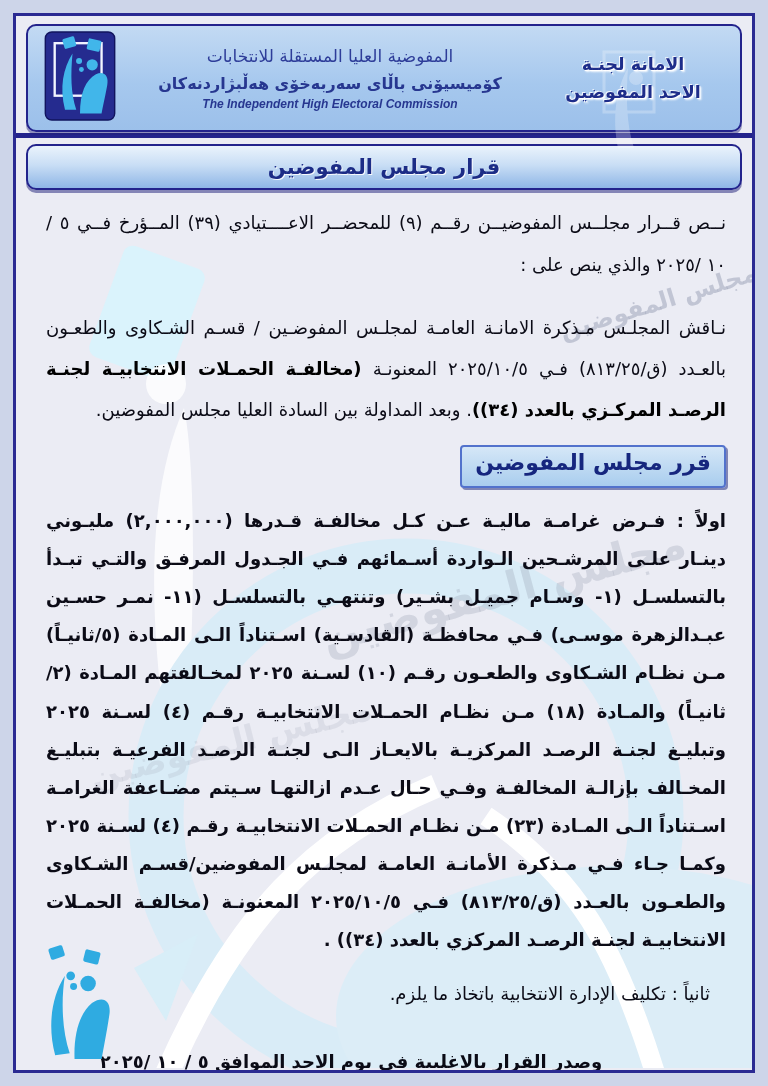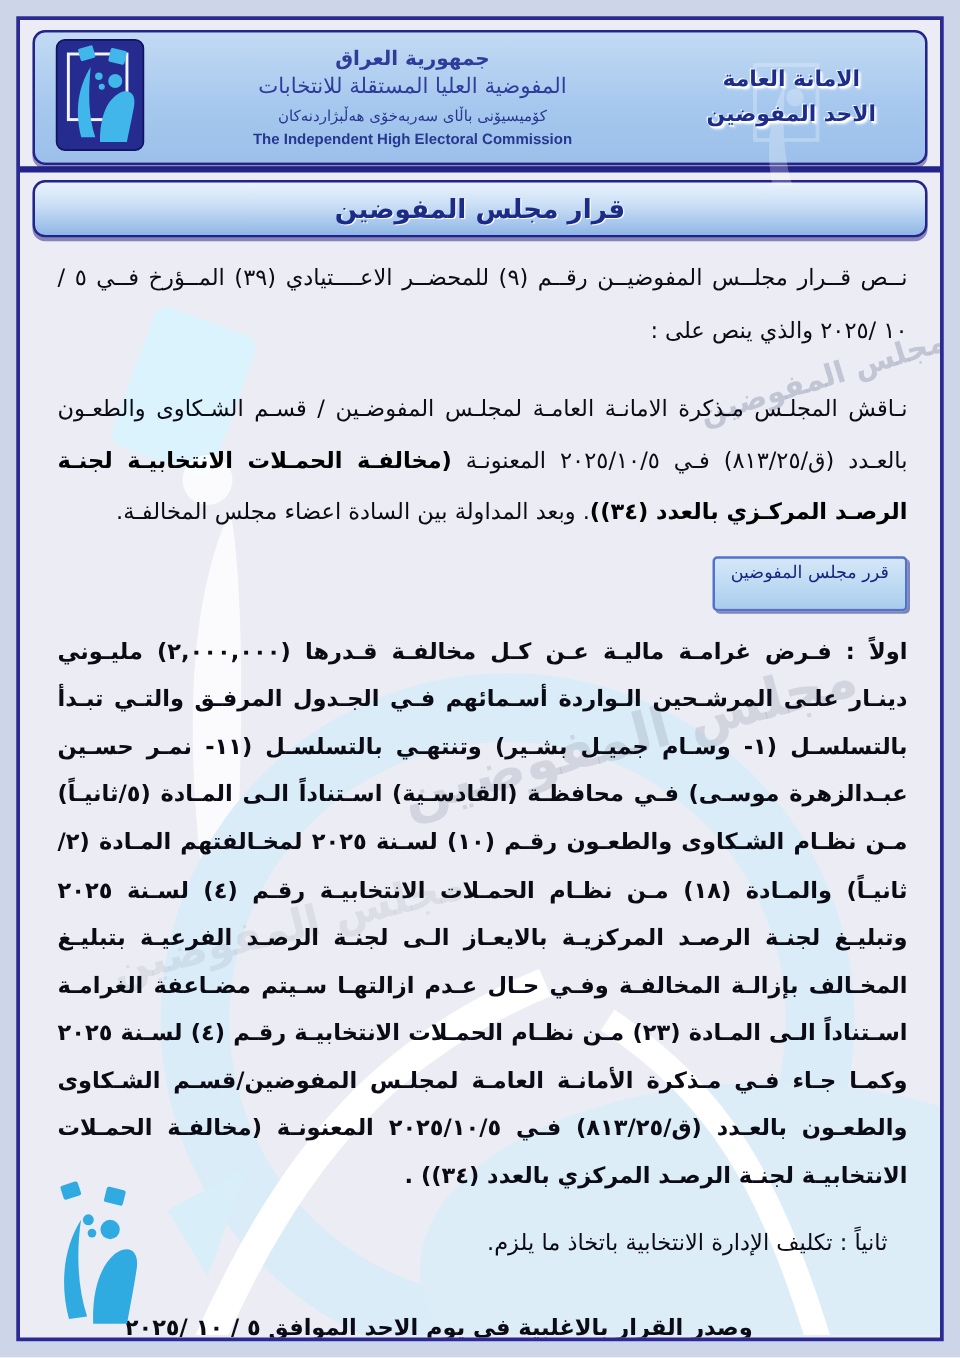--- a/index.html
+++ b/index.html
@@ -26,23 +26,23 @@
     box-shadow:0 3px 0 rgba(30,30,120,.45);
     display:flex; align-items:center; padding:0 12px;
   }
   .org-block { width:190px; text-align:center; color:#1e2d8a; font-weight:bold; font-size:17.5px; position:relative; }
   .org-block .org-line { margin:8px 0; position:relative; z-index:1;
     text-shadow:1px 1px 0 #fff, -1px -1px 0 rgba(255,255,255,.85), 2px 2px 2px rgba(255,255,255,.9); }
   .org-wm { position:absolute; left:58px; top:-8px; opacity:.25; z-index:0; }
   .center-block { flex:1; text-align:center; color:#2e3d99; line-height:1.25; }
   .cal1 { font-size:16px; font-weight:bold; }
   .cal2 { font-size:17px; font-weight:normal; margin-top:2px; }
-  .kurd { font-size:12px; font-weight:normal; margin-top:6px; color:#273790; }
+  .kurd { font-size:16px; font-weight:bold; margin-top:6px; color:#273790; }
   .eng  { font-size:12px; font-weight:bold; margin-top:3px; direction:ltr;
-          font-family:"Liberation Sans", sans-serif; color:#273790; }
+          font-family:"Liberation Sans", sans-serif; color:#273790;font-style:italic; }
   .logo-box { width:76px; margin-right:6px; flex:0 0 auto; }
 
   .header-rule { position:absolute; left:0; right:0; top:117px; height:5px; background:#23238c; }
 
   .title-bar {
     margin:12px 10px 0; height:42px;
     border:2px solid #23238c; border-radius:10px;
     background:linear-gradient(180deg,#eaf3fc 0%, #c9def5 45%, #8fb6e6 100%);
     box-shadow:0 3px 0 rgba(30,30,120,.5);
     display:flex; align-items:center; justify-content:center;
@@ -51,21 +51,21 @@
   }
 
   .doc { margin:12px 26px 0 30px; color:#0b0b16; font-size:18px; text-align:justify; }
   .p-intro { line-height:2.35; margin:8px 0 20px; }
   .p-memo  { line-height:2.3;  margin:0 0 14px; }
   .bold-seg { font-weight:bold; color:#000; }
   .badge-row { margin:2px 0 14px; }
   .badge {
     display:inline-block; border:2px solid #5272cc; border-radius:4px;
     background:linear-gradient(180deg,#d5e7f7,#a9cdee);
-    padding:3px 13px 21px; font-weight:normal; font-size:14px; color:#16267e;
+    padding:3px 13px 11px; font-weight:bold; font-size:22px; color:#16267e;
     box-shadow:2px 2px 0 rgba(40,50,130,.55);
   }
   .p-clause1 { line-height:2.12; margin:4px 0 8px; font-weight:bold; }
   .p-clause  { line-height:1.95; margin:16px; font-weight:normal; }
   .closing { margin-top:40px; font-weight:bold; text-align:center; padding-right:70px; font-size:18px; }
 
   .corner-logo { position:absolute; left:14px; bottom:4px; z-index:1; }
 </style>
 </head>
 <body>
@@ -93,25 +93,24 @@
 
     <div class="content" dir="rtl">
 
       <div class="header-box">
         <div class="org-block">
           <svg class="org-wm" width="70" height="120" viewBox="0 0 70 120">
             <rect x="8" y="14" width="50" height="60" fill="none" stroke="#ffffff" stroke-width="3"></rect>
             <circle cx="40" cy="40" r="7" fill="#ffffff"></circle>
             <path d="M22,110 C16,80 20,50 32,30 C30,56 30,86 38,110 Z" fill="#ffffff"></path>
           </svg>
-          <div class="org-line">الامانة العامة</div>
+          <div class="org-line">الامانة لجنـة</div>
           <div class="org-line">الاحد المفوضين</div>
         </div>
         <div class="center-block">
-          <div class="cal1">جمهورية العراق</div>
           <div class="cal2">المفوضية العليا المستقلة للانتخابات</div>
           <div class="kurd">کۆمیسیۆنی باڵای سەربەخۆی هەڵبژاردنەکان</div>
           <div class="eng">The Independent High Electoral Commission</div>
         </div>
         <div class="logo-box">
           <svg viewBox="0 0 76 96" width="72" height="90">
             <rect x="1" y="1" width="74" height="94" rx="7" fill="#252b8f" stroke="#11145e" stroke-width="1.5"></rect>
             <rect x="11" y="13" width="50" height="56" fill="none" stroke="#f2f5ff" stroke-width="2.5"></rect>
             <g fill="#41b6ea">
               <rect x="20" y="7" width="13" height="11" rx="1.5" transform="rotate(-16 26 12)"></rect>
@@ -128,21 +127,21 @@
 
       <div class="title-bar">
         <span>قرار مجلس المفوضين</span>
       </div>
 
       <div class="doc">
         <p class="p-intro">نــص قــرار مجلــس المفوضيــن رقــم (٩) للمحضــر الاعــــتيادي (٣٩) المــؤرخ فــي ٥ / ١٠ /٢٠٢٥ والذي ينص على :</p>
 
         <p class="p-memo">
           <span>نـاقش المجلـس مـذكرة الامانـة العامـة لمجلـس المفوضـين / قسـم الشـكاوى والطعـون بالعـدد (ق/٨١٣/٢٥) فـي ٢٠٢٥/١٠/٥ المعنونـة</span>
-          <span class="bold-seg">(مخالفـة الحمـلات الانتخابيـة لجنـة الرصـد المركـزي بالعدد (٣٤))</span><span>. وبعد المداولة بين السادة اعضاء مجلس المخالفـة.</span>
+          <span class="bold-seg">(مخالفـة الحمـلات الانتخابيـة لجنـة الرصـد المركـزي بالعدد (٣٤))</span><span>. وبعد المداولة بين السادة العليا مجلس المفوضين.</span>
         </p>
 
         <div class="badge-row">
           <span class="badge">قرر مجلس المفوضين</span>
         </div>
 
         <p class="p-clause1">
           <span>اولاً :</span>
           <span>فـرض غرامـة ماليـة عـن كـل مخالفـة قـدرها (٢,٠٠٠,٠٠٠) مليـوني دينـار علـى المرشـحين الـواردة أسـمائهم فـي الجـدول المرفـق والتـي تبـدأ بالتسلسـل (١- وسـام جميـل بشـير) وتنتهـي بالتسلسـل (١١- نمـر حسـين عبـدالزهرة موسـى) فـي محافظـة (القادسـية) اسـتناداً الـى المـادة (٥/ثانيـاً) مـن نظـام الشـكاوى والطعـون رقـم (١٠) لسـنة ٢٠٢٥ لمخـالفتهم المـادة (٢/ثانيـاً) والمـادة (١٨) مـن نظـام الحمـلات الانتخابيـة رقـم (٤) لسـنة ٢٠٢٥ وتبليـغ لجنـة الرصـد المركزيـة بالايعـاز الـى لجنـة الرصـد الفرعيـة بتبليـغ المخـالف بإزالـة المخالفـة وفـي حـال عـدم ازالتهـا سـيتم مضـاعفة الغرامـة اسـتناداً الـى المـادة (٢٣) مـن نظـام الحمـلات الانتخابيـة رقـم (٤) لسـنة ٢٠٢٥ وكمـا جـاء فـي مـذكرة الأمانـة العامـة لمجلـس المفوضين/قسـم الشـكاوى والطعـون بالعـدد (ق/٨١٣/٢٥) فـي ٢٠٢٥/١٠/٥ المعنونـة (مخالفـة الحمـلات الانتخابيـة لجنـة الرصـد المركزي بالعدد (٣٤)) .</span>
         </p>

